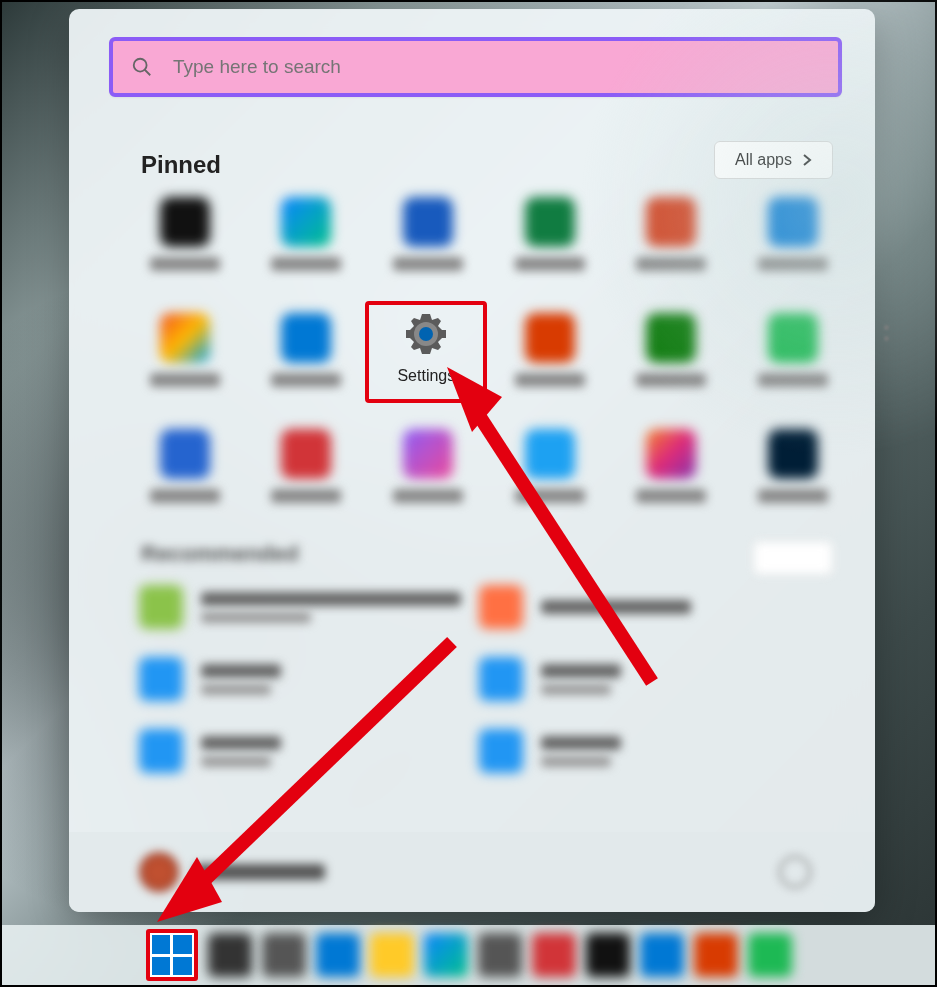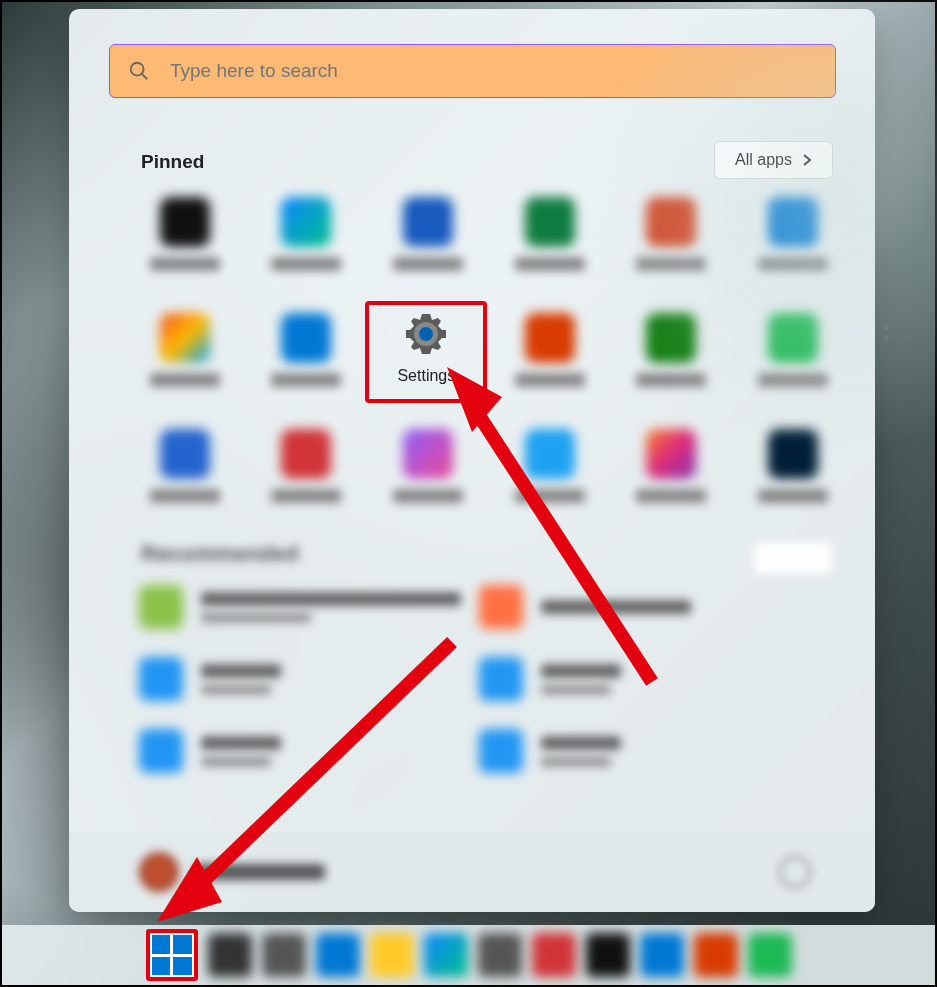--- a/index.html
+++ b/index.html
@@ -1,23 +1,23 @@
 <!DOCTYPE html>
 <html><head>
 <meta charset="utf-8">
 <style>
   html,body{margin:0;padding:0;width:937px;height:987px;overflow:hidden;font-family:"Segoe UI",Arial,sans-serif;background:#000;}
   .viewport{position:relative;width:937px;height:987px;background:linear-gradient(135deg,#2d3a3a 0%,#8a9a9a 20%,#c8d4d8 40%,#5a6a6a 60%,#3d4a4a 80%,#2a3333 100%);border:2px solid #000;box-sizing:border-box;}
   .viewport::before{content:"";position:absolute;top:200px;left:-200px;width:800px;height:800px;border-radius:50%;background:radial-gradient(ellipse,rgba(20,30,30,.8)0%,transparent 60%);transform:rotate(-30deg);}
   .viewport::after{content:"";position:absolute;top:-100px;right:-200px;width:600px;height:600px;border-radius:50%;background:radial-gradient(ellipse,rgba(200,220,220,.4)0%,transparent 60%);}
   .start-menu{position:absolute;top:7px;left:67px;width:806px;height:903px;background:rgba(237,243,245,.95);border-radius:10px;box-shadow:0 10px 40px rgba(0,0,0,.3);backdrop-filter:blur(20px);}
-  .search{position:absolute;top:35px;left:40px;width:725px;height:52px;background:#fdba74;border:1px solid #8b5cf6;border-radius:6px;display:flex;align-items:center;box-shadow:0 1px 2px rgba(0,0,0,.05);}
+  .search{position:absolute;top:28px;left:40px;width:725px;height:52px;background:#f9a8d4;border:4px solid #8b5cf6;border-radius:6px;display:flex;align-items:center;box-shadow:0 1px 2px rgba(0,0,0,.05);}
   .search svg{margin:0 18px;flex:none;}
   .search input{border:none;outline:none;font-size:19px;color:#555;width:600px;background:transparent;}
-  .section-header{position:absolute;left:72px;font-size:19px;font-weight:600;color:#222;}
+  .section-header{position:absolute;left:72px;font-size:24px;font-weight:600;color:#222;}
   .pinned-label{top:142px;}
   .allapps{position:absolute;top:132px;right:42px;width:117px;height:36px;background:#fff;border:1px solid #d8d8d8;border-radius:6px;display:flex;align-items:center;justify-content:center;gap:10px;font-size:16px;color:#222;}
   .grid{position:absolute;top:180px;left:55px;width:730px;display:grid;grid-template-columns:repeat(6,1fr);row-gap:10px;}
   .app{display:flex;flex-direction:column;align-items:center;justify-content:flex-start;height:98px;padding-top:8px;}
   .blur-icon{width:50px;height:50px;border-radius:10px;filter:blur(6px);}
   .blur-text{width:70px;height:14px;margin-top:10px;border-radius:4px;background:#888;filter:blur(5px);}
   .settings-cell{border:4px solid #e3000f;border-radius:4px;box-sizing:border-box;height:102px;width:122px;padding-top:4px;margin-left:-2px;margin-top:-4px;}
   .settings-label{font-size:16px;color:#222;margin-top:8px;}
   .dots{position:absolute;top:316px;right:-14px;display:flex;flex-direction:column;gap:6px;filter:blur(1px);}
   .dots span{width:5px;height:5px;border-radius:50%;background:#666;}

